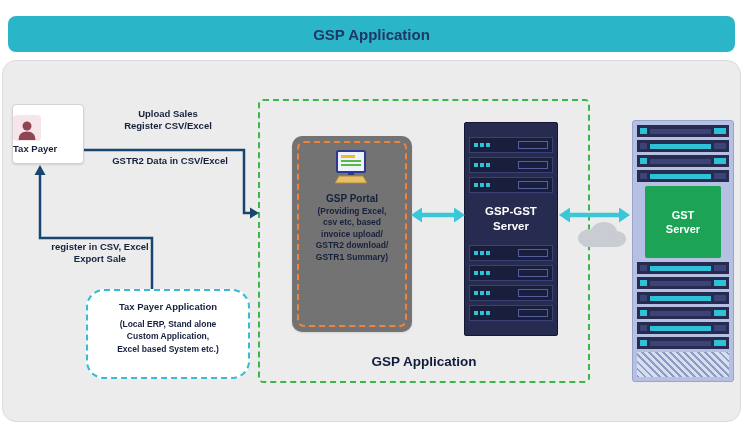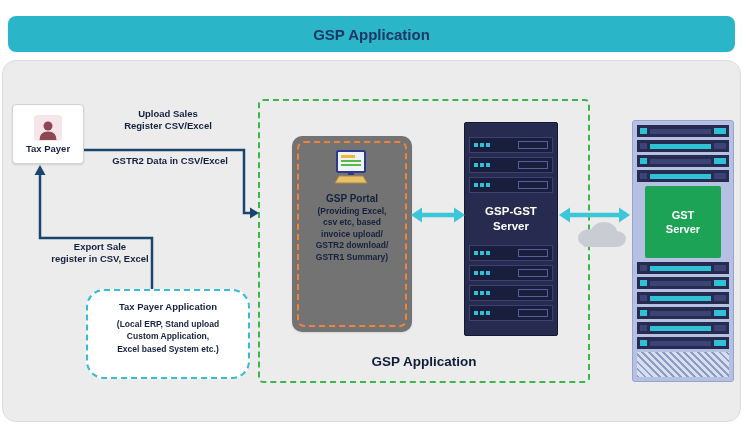--- a/index.html
+++ b/index.html
@@ -12,21 +12,21 @@
   .banner span { color:#1f3864; font-size:15px; font-weight:600; }
 
   
   .panel { position:absolute; left:2px; top:60px; width:739px; height:362px;
     background:#ececec; border:1px solid #dcdcdc; border-radius:14px; }
 
   
   .taxpayer-box { position:absolute; left:12px; top:104px; width:72px; height:60px;
     background:#fff; border:1px solid #d3d3d3; border-radius:4px;
     box-shadow:0 1px 2px rgba(0,0,0,.12);
-    display:flex; flex-direction:column; align-items:center; justify-content:center; gap:2px; }
+    display:flex; flex-direction:column; justify-content:center; gap:2px; }
   .person-wrap { width:28px; height:26px; background:#f7e6e9; border-radius:4px;
     display:flex; align-items:flex-end; justify-content:center; overflow:hidden; }
   .tp-label { font-size:9.5px; font-weight:bold; color:#16213e; }
 
   
   .flow-label { position:absolute; text-align:center; font-size:9.5px; font-weight:bold;
     color:#16213e; line-height:1.3; }
   .flow-label.upload   { left:98px;  top:108px; width:140px; }
   .flow-label.download { left:92px;  top:155px; width:156px; }
   .flow-label.export   { left:44px;  top:241px; width:112px; }
@@ -112,28 +112,28 @@
   </div>
 
   <div class="flow-label upload">
     <div>Upload Sales</div>
     <div>Register CSV/Excel</div>
   </div>
   <div class="flow-label download">
     <div>GSTR2 Data in CSV/Excel</div>
   </div>
   <div class="flow-label export">
+    <div>register in CSV, Excel</div>
     <div>Export Sale</div>
-    <div>register in CSV, Excel</div>
   </div>
 
   <div class="tpa-box">
     <div class="tpa-title">Tax Payer Application</div>
     <div class="tpa-desc">
-      <div>(Local ERP, Stand upload</div>
+      <div>(Local ERP, Stand alone</div>
       <div>Custom Application,</div>
       <div>Excel based System etc.)</div>
     </div>
   </div>
 
   <div class="portal">
     <div class="portal-inner">
       <span>
         <svg width="38" height="36" viewBox="0 0 38 36">
           <rect x="4" y="1" width="28" height="21" rx="1.5" fill="#eef3fb" stroke="#2b3990" stroke-width="2"></rect>

